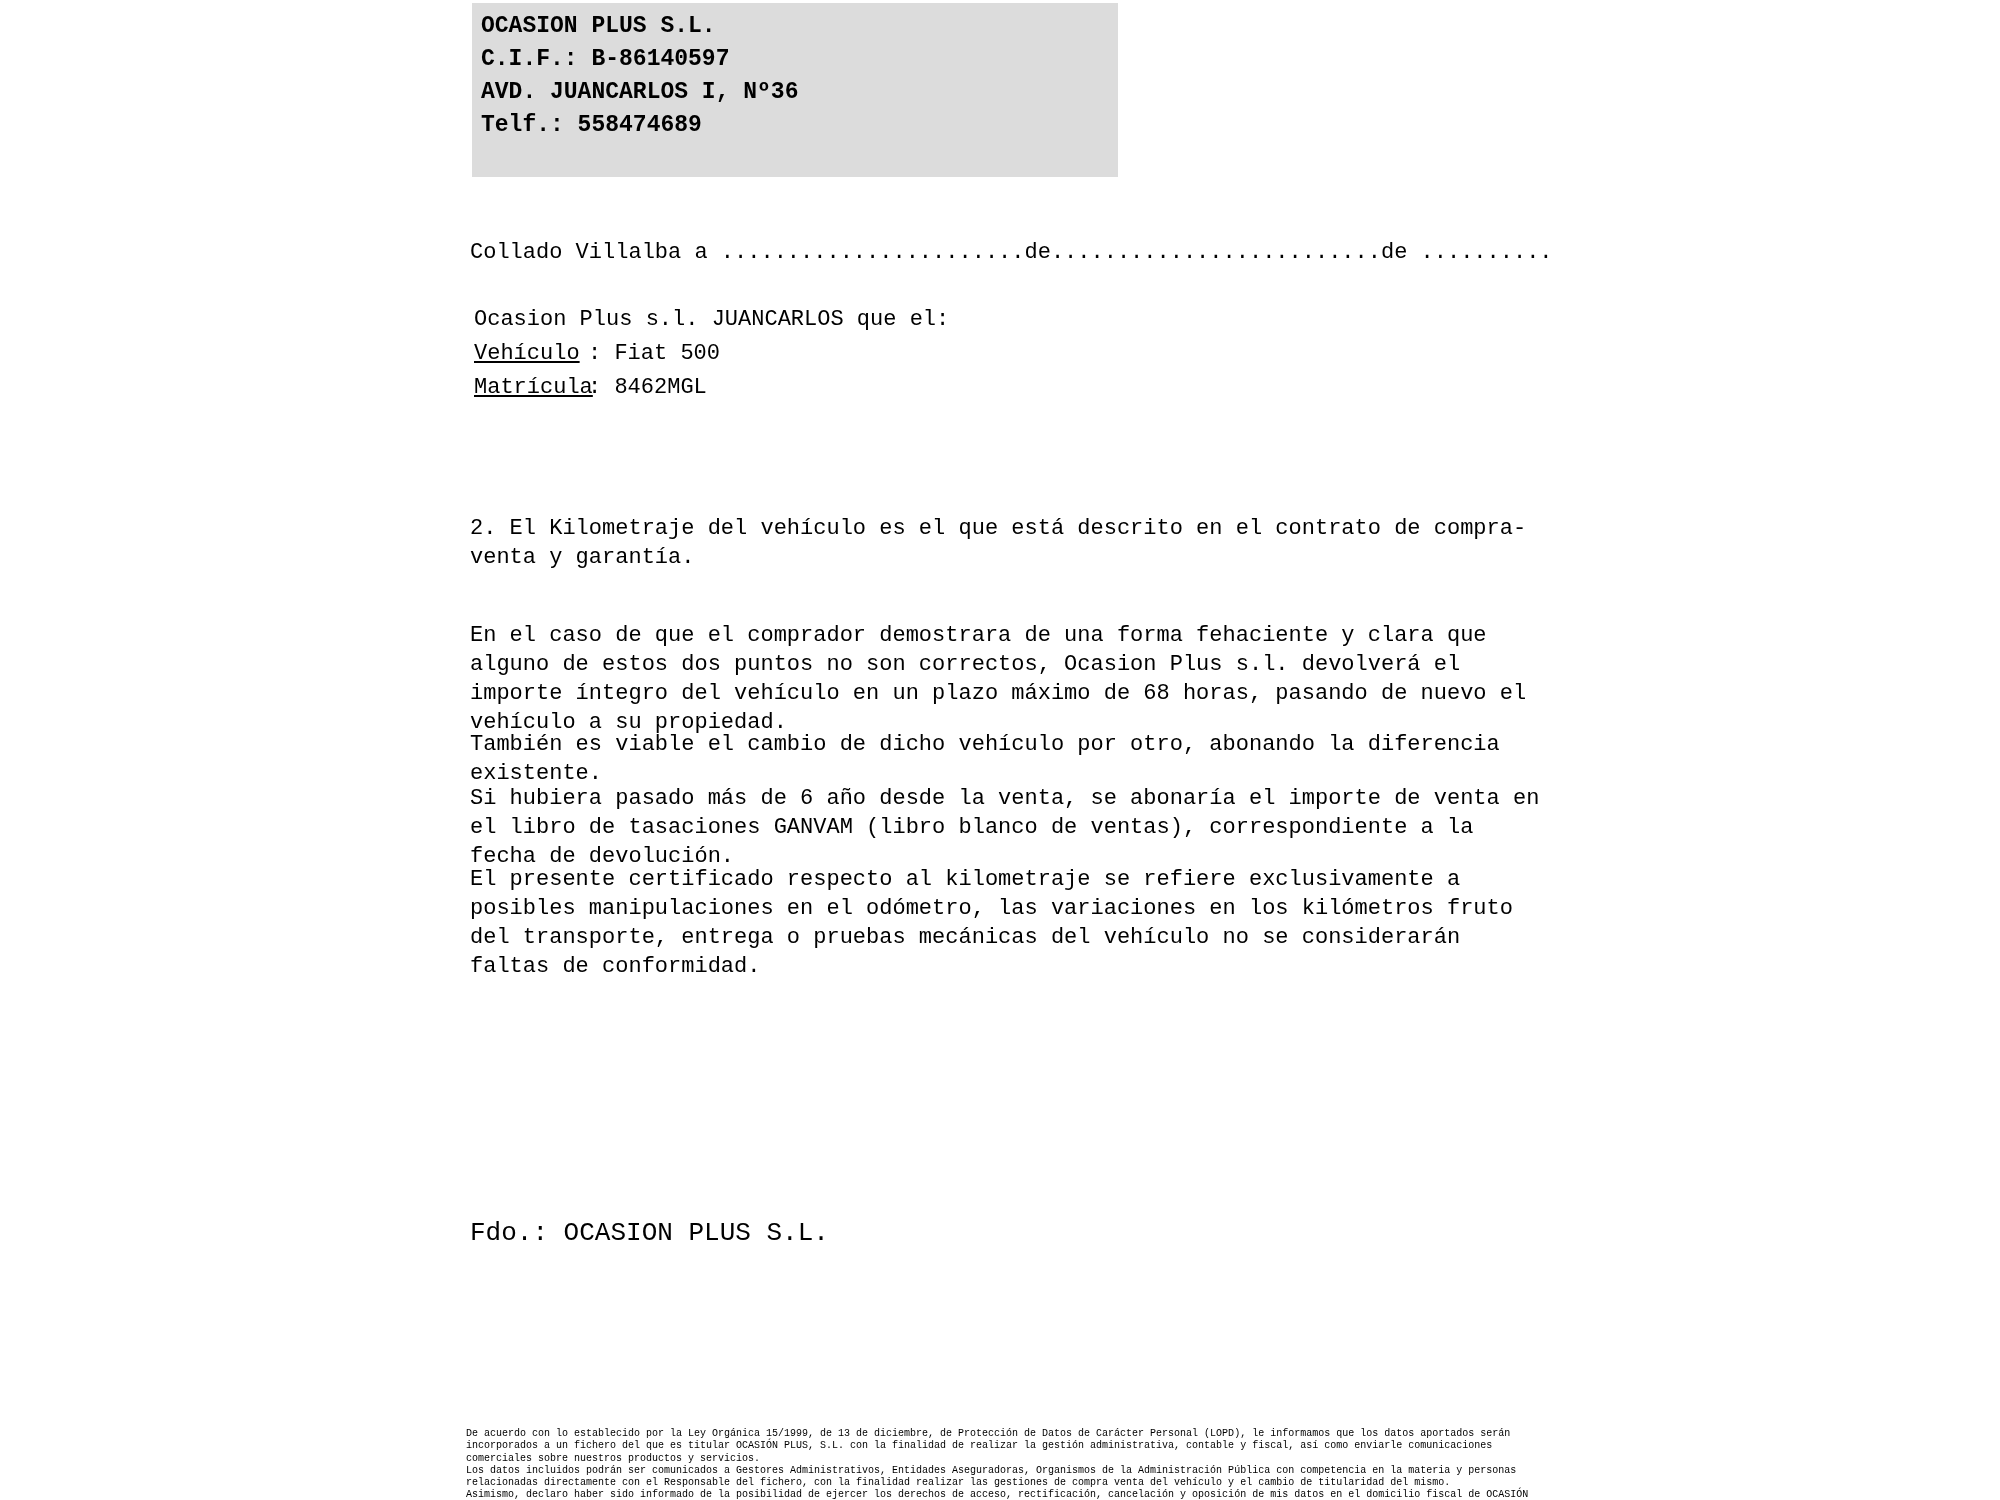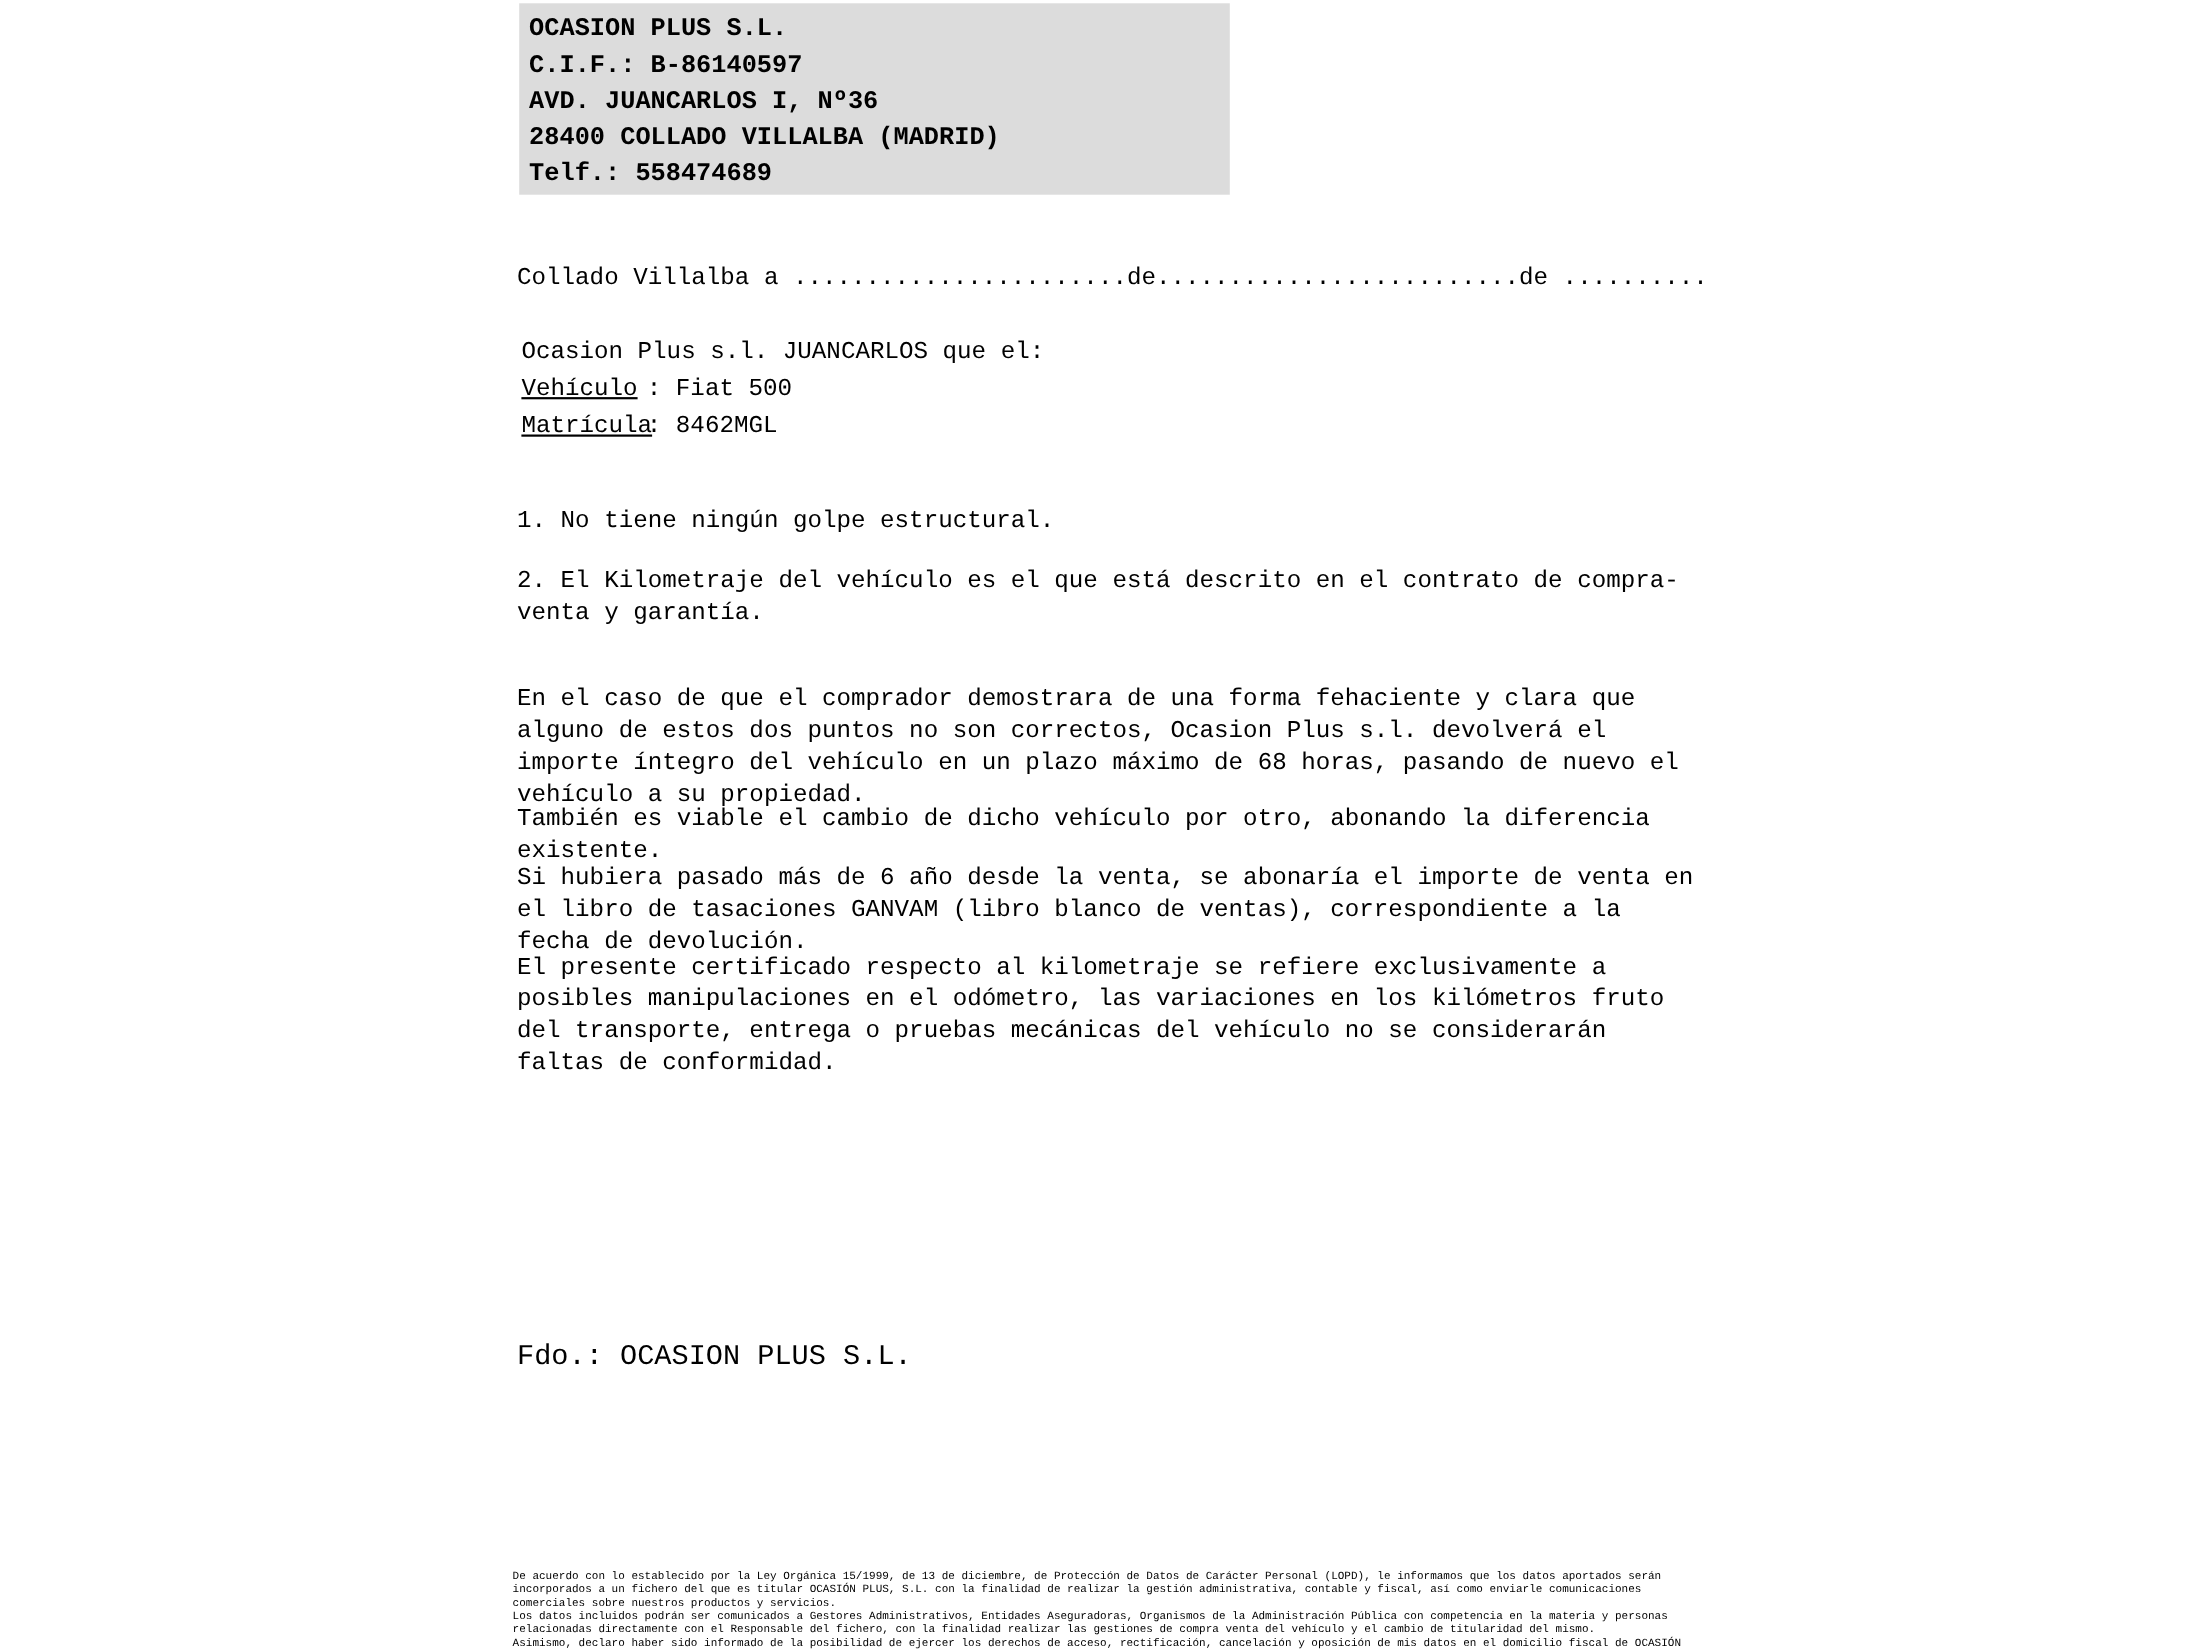--- a/index.html
+++ b/index.html
@@ -79,37 +79,35 @@
 </style>
 </head>
 <body>
 
 <div class="page">
 
   <div class="letterhead">
     <div class="letterhead-line">OCASION PLUS S.L.</div>
     <div class="letterhead-line">C.I.F.: B-86140597</div>
     <div class="letterhead-line">AVD. JUANCARLOS I, Nº36</div>
-    <div class="letterhead-line">28400 COLLADO VILLALBA (MADRID)</div>
     <div class="letterhead-line">Telf.: 558474689</div>
   </div>
 
   <div class="date-line">Collado Villalba a .......................de.........................de ..........</div>
 
   <div class="certify-block">
     <div>Ocasion Plus s.l. JUANCARLOS que el:</div>
     <div class="field-row">
       <span class="field-label-wrap"><span class="field-label">Vehículo</span></span><span>: Fiat 500</span>
     </div>
     <div class="field-row">
       <span class="field-label-wrap"><span class="field-label">Matrícula</span></span><span>: 8462MGL</span>
     </div>
   </div>
 
-  <div class="body-line point-1">1. No tiene ningún golpe estructural.</div>
   <div class="body-line point-2">2. El Kilometraje del vehículo es el que está descrito en el contrato de compra-venta y garantía.</div>
 
   <div class="body-par par-1">En el caso de que el comprador demostrara de una forma fehaciente y clara que alguno de estos dos puntos no son correctos, Ocasion Plus s.l. devolverá el importe íntegro del vehículo en un plazo máximo de 68 horas, pasando de nuevo el vehículo a su propiedad.</div>
   <div class="body-par par-2">También es viable el cambio de dicho vehículo por otro, abonando la diferencia existente.</div>
   <div class="body-par par-3">Si hubiera pasado más de 6 año desde la venta, se abonaría el importe de venta en el libro de tasaciones GANVAM (libro blanco de ventas), correspondiente a la fecha de devolución.</div>
   <div class="body-par par-4">El presente certificado respecto al kilometraje se refiere exclusivamente a posibles manipulaciones en el odómetro, las variaciones en los kilómetros fruto del transporte, entrega o pruebas mecánicas del vehículo no se considerarán faltas de conformidad.</div>
 
   <div class="signature">Fdo.: OCASION PLUS S.L.</div>
 
   <div class="legal">

